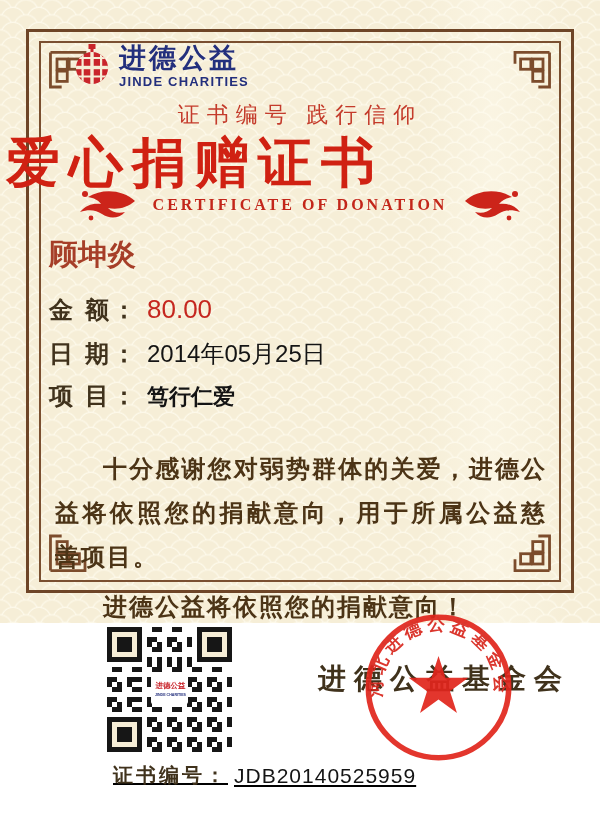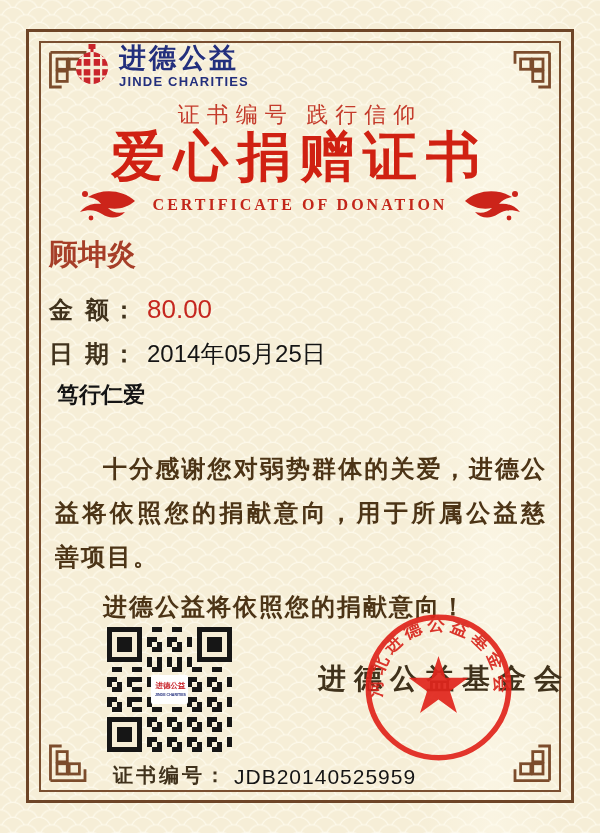--- a/index.html
+++ b/index.html
@@ -1,21 +1,21 @@
 <!DOCTYPE html>
 <html><head>
 <meta charset="utf-8">
 <style>
   html,body{margin:0;padding:0;}
   body{
     width:600px;height:833px;overflow:hidden;
     font-family:"Liberation Sans",sans-serif;
   }
   .page{
-    position:relative;width:600px;height:833px;
+    position:relative;width:600px;height:623px;
     background-color:#f6eed7;
     background-image:
       linear-gradient(90deg, rgba(255,255,255,0) 70%, rgba(255,252,240,.45) 82%, rgba(255,255,255,0) 95%),
       radial-gradient(circle at 50% 19px, rgba(246,238,215,0) 10.5px, rgba(255,252,240,.75) 11.5px, rgba(246,238,215,0) 13px),
       radial-gradient(circle at 50% 19px, rgba(246,238,215,0) 10.5px, rgba(255,252,240,.75) 11.5px, rgba(246,238,215,0) 13px);
     background-size:100% 100%, 26px 15px, 26px 15px;
     background-position:0 0, 0 0, 13px 7.5px;
   }
   .frame-outer{position:absolute;left:26px;top:29px;right:26px;bottom:30px;border:3px solid #6e4527;}
   .frame-inner{position:absolute;left:39px;top:41px;right:39px;bottom:41px;border:2px solid #7a4f30;}
@@ -24,21 +24,21 @@
   .corner.tr{right:43px;top:45px;transform:scaleX(-1);}
   .corner.bl{left:43px;bottom:45px;transform:scaleY(-1);}
   .corner.br{right:43px;bottom:45px;transform:scale(-1,-1);}
 
   .logo{position:absolute;left:72px;top:44px;display:flex;align-items:flex-start;gap:7px;}
   .logo-text-cn{font-family:"Liberation Serif",serif;font-weight:bold;font-size:27px;line-height:29px;color:#232f7d;letter-spacing:3px;}
   .logo-text-en{font-family:"Liberation Sans",sans-serif;font-weight:bold;font-size:13px;letter-spacing:1.2px;color:#232f7d;margin-top:1px;}
 
   .motto{position:absolute;left:0;right:0;top:100px;text-align:center;
     font-family:"Liberation Serif",serif;font-size:22px;color:#c43b2b;letter-spacing:7px;}
-  .title{position:absolute;left:0;right:0;top:121px;margin:0;text-align:center;
+  .title{position:absolute;left:0;right:0;top:121px;margin:6px;
     font-family:"Liberation Serif",serif;font-weight:bold;font-size:54px;color:#d02112;letter-spacing:9px;}
   .subtitle-row{position:absolute;left:0;right:0;top:188px;display:flex;justify-content:center;align-items:center;gap:16px;}
   .subtitle{font-family:"Liberation Serif",serif;font-weight:bold;font-size:16px;color:#c3261a;letter-spacing:3px;}
   .flourish{width:58px;height:34px;}
   .flourish.right{transform:scaleX(-1);}
 
   .donor-name{position:absolute;left:49px;top:227px;font-size:29px;font-weight:bold;color:#a63e28;margin-top:8px;}
 
   .field-row{position:absolute;left:49px;display:flex;align-items:baseline;}
   .field-label{font-family:"Liberation Serif",serif;font-weight:bold;font-size:24px;color:#40321c;letter-spacing:3px;}
@@ -53,21 +53,21 @@
     font-family:"Liberation Serif",serif;font-weight:bold;font-size:24px;line-height:44px;
     color:#4c3416;text-align:justify;letter-spacing:2px;}
   .body-text p{margin:6px;text-indent:2em;}
 
   .qr{position:absolute;left:107px;top:627px;width:125px;height:125px;}
 
   .signature{position:absolute;left:318px;top:660px;z-index:2;
     font-family:"Liberation Serif",serif;font-weight:bold;font-size:28px;color:#40321c;letter-spacing:8px;white-space:nowrap;}
   .stamp{position:absolute;left:360px;top:609px;width:157px;height:157px;z-index:3;opacity:.92;}
 
-  .certno{position:absolute;left:113px;top:762px;display:flex;align-items:flex-end;}
+  .certno{position:absolute;left:113px;top:762px;display:flex;align-items:center;text-decoration:underline;}
   .certno-label{font-family:"Liberation Serif",serif;font-weight:bold;font-size:20px;color:#40321c;letter-spacing:3px;}
   .certno-value{font-size:21px;color:#141414;margin-left:6px;letter-spacing:1px;}
 </style>
 </head>
 <body>
 
 <div class="page">
 
   <div class="frame-outer"></div>
   <div class="frame-inner"></div>
@@ -160,20 +160,21 @@
 
   <div class="field-row row-amount">
     <span class="field-label">金 额：</span>
     <span class="value-amount">80.00</span>
   </div>
   <div class="field-row row-date">
     <span class="field-label">日 期：</span>
     <span class="value-date">2014年05月25日</span>
   </div>
   <div class="field-row row-project">
+    <span class="field-label">项 目：</span>
     <span class="value-project">笃行仁爱</span>
   </div>
 
   <div class="body-text">
     <p>十分感谢您对弱势群体的关爱，进德公益将依照您的捐献意向，用于所属公益慈善项目。</p>
     <p>进德公益将依照您的捐献意向！</p>
   </div>
 
   <svg class="qr" id="qr" viewBox="0 0 125 125">
       <rect x="45" y="0" width="5" height="5" fill="#161616"></rect>

